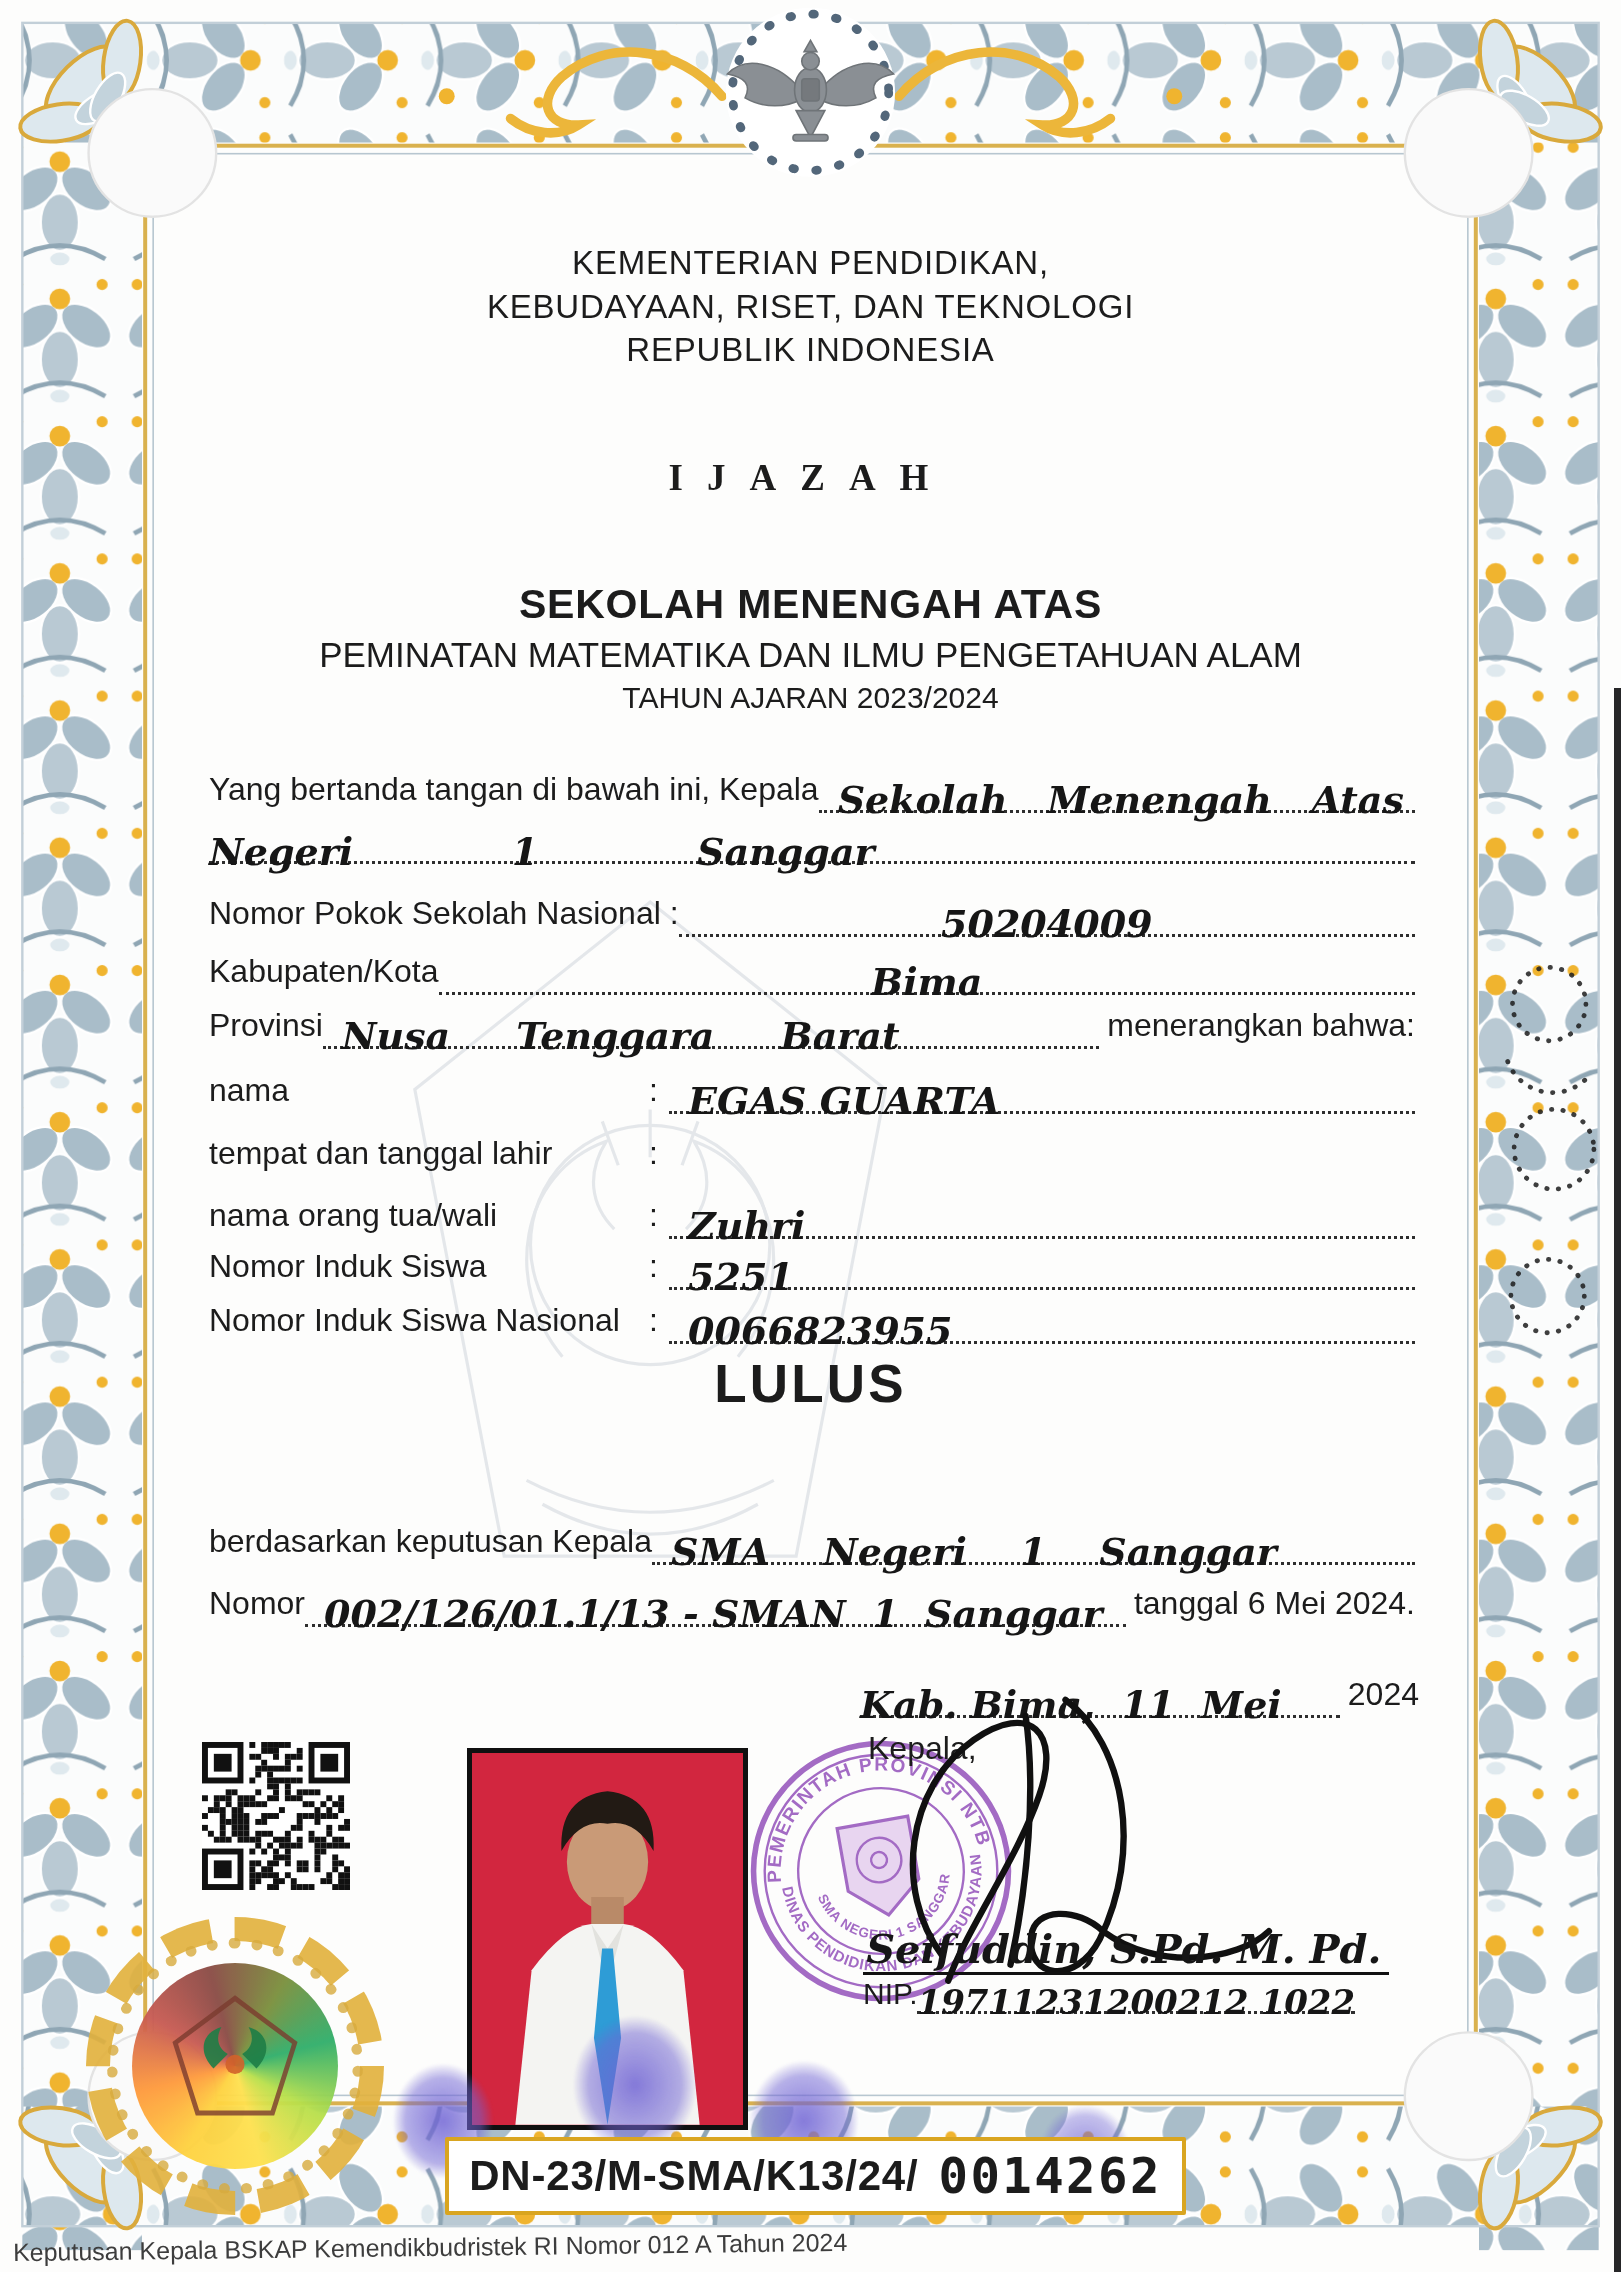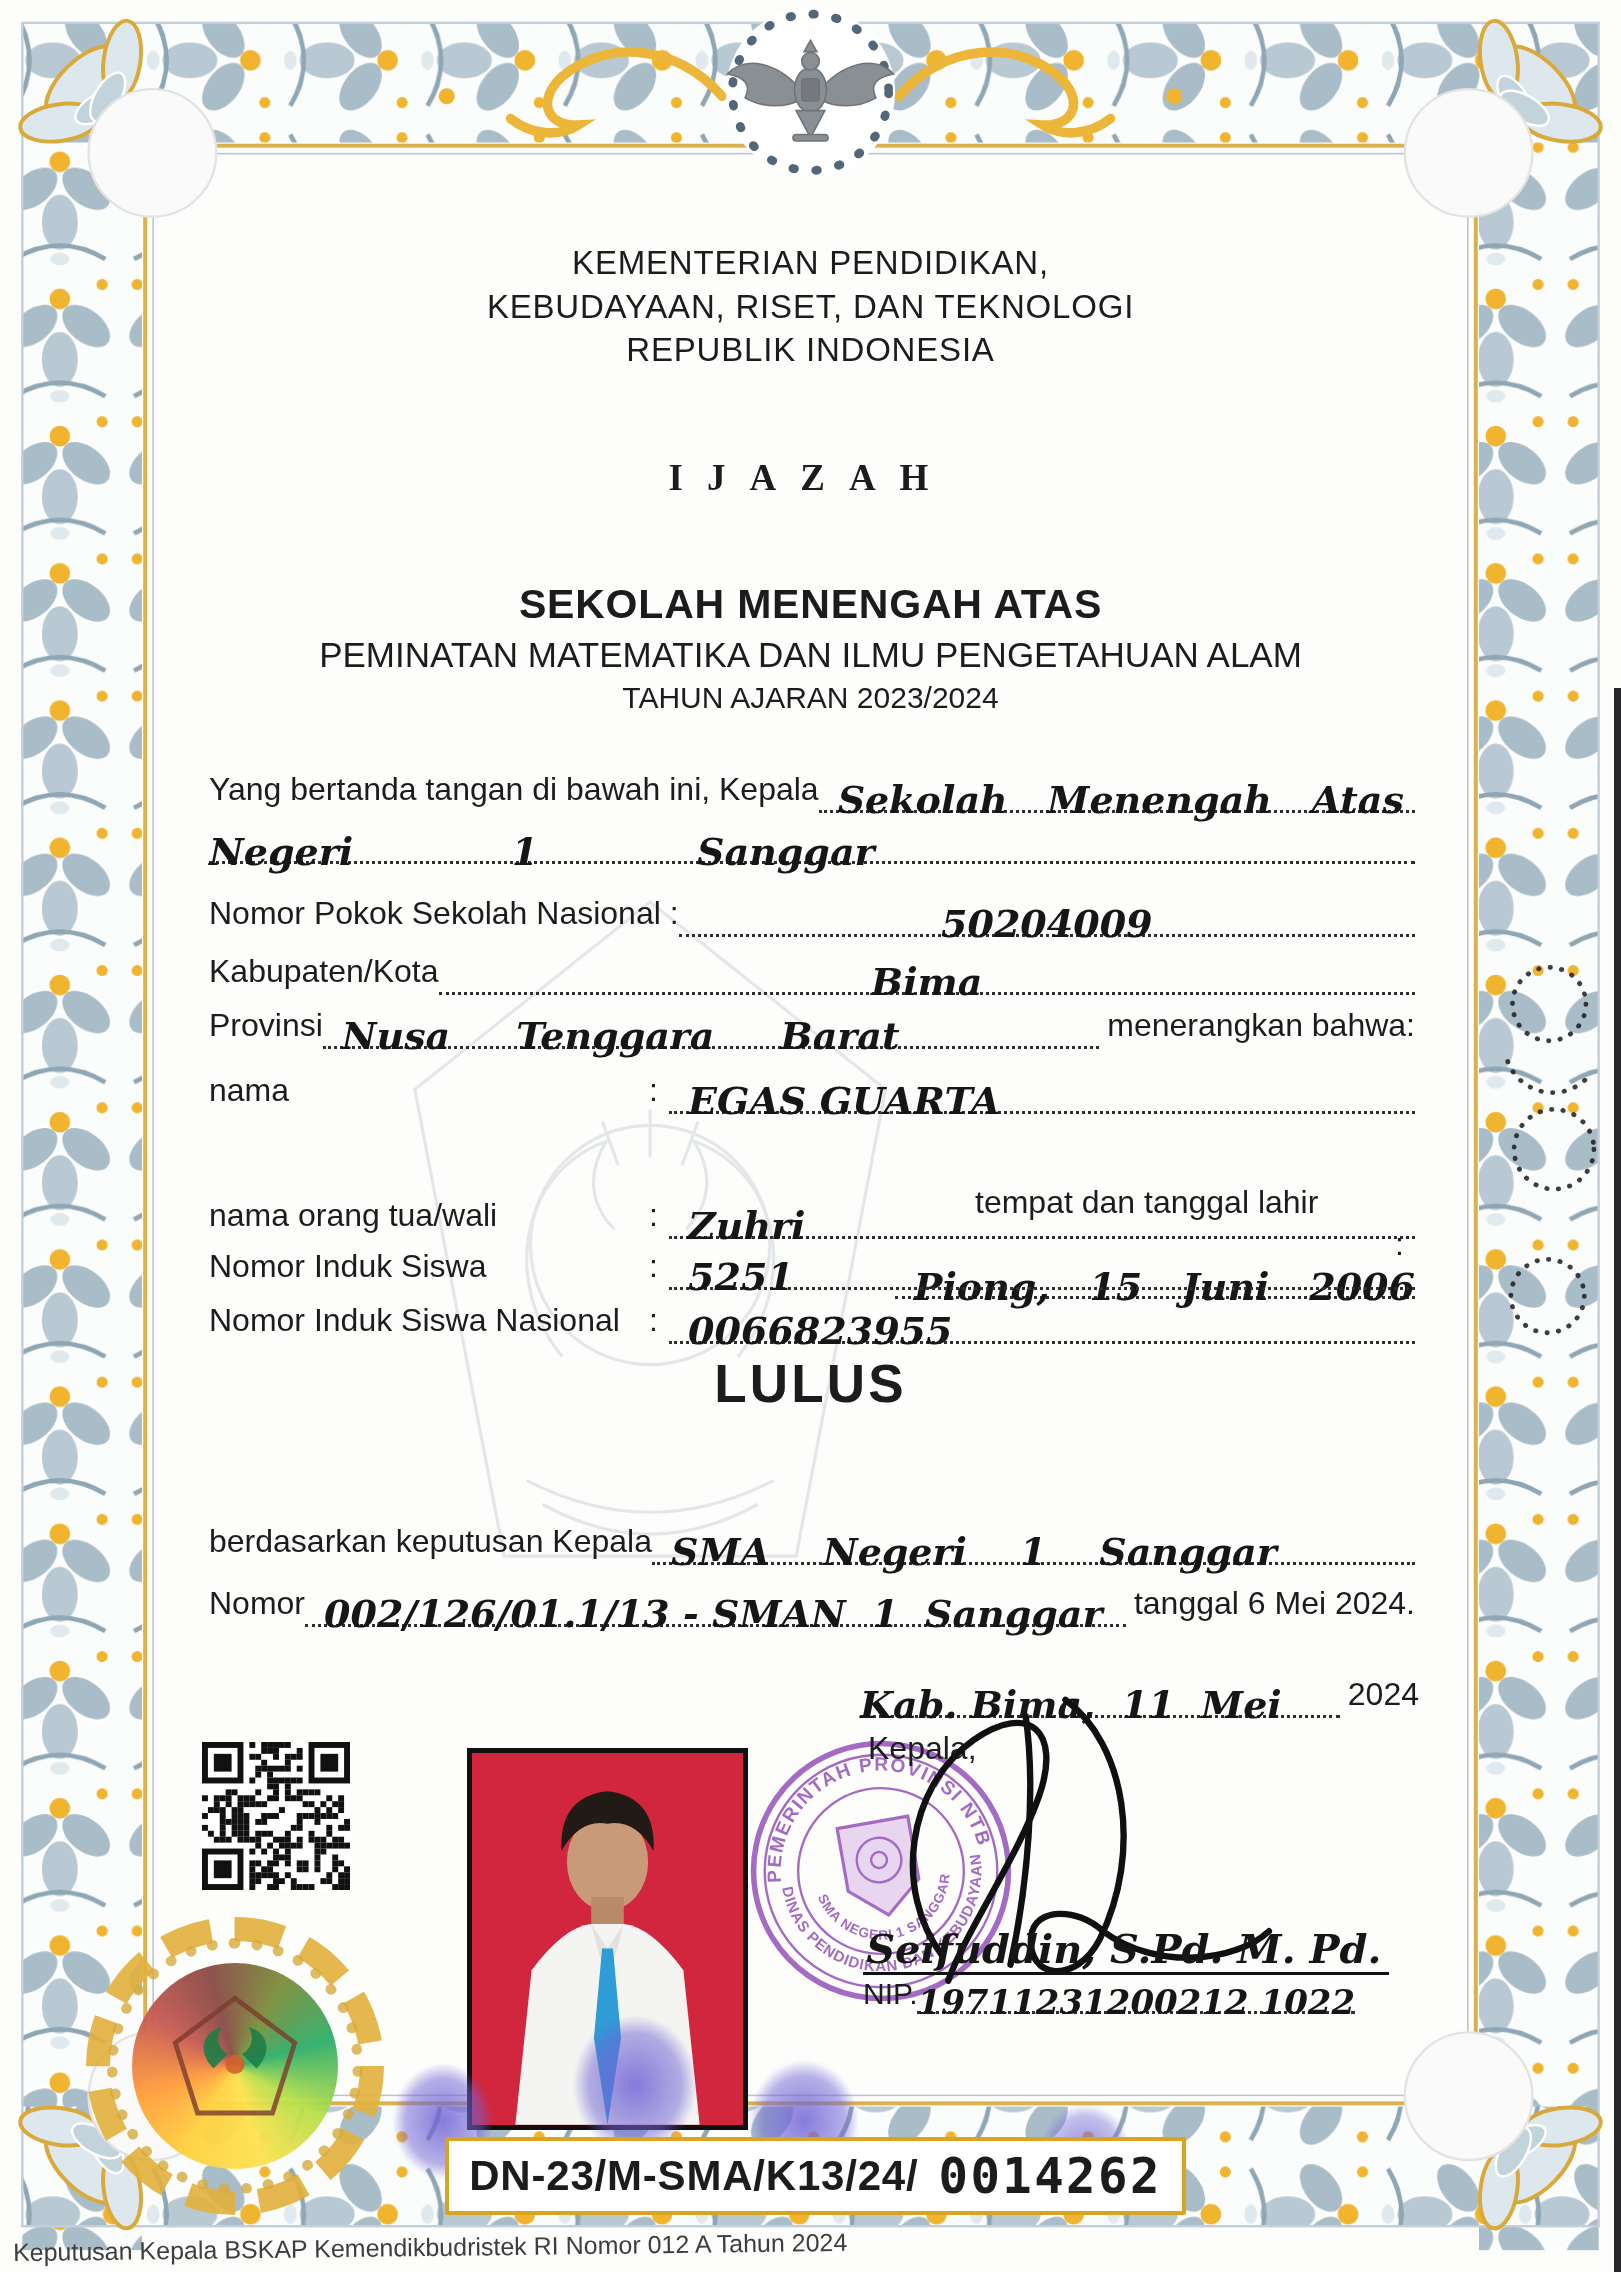--- a/index.html
+++ b/index.html
@@ -191,26 +191,23 @@
     <span class="suffix p">menerangkan bahwa:</span>
   </div>
 
   <div class="fline" style="top:1072px;">
     <span class="rowlbl p">nama</span>
     <span class="colon p">:</span>
     <span class="dotfill pad20">
       <span class="hand">EGAS GUARTA</span>
     </span>
   </div>
-  <div class="fline" style="top:1184px;flex-direction:column;">
+  <div class="fline" style="top:1135px;">
     <span class="rowlbl p">tempat dan tanggal lahir</span>
     <span class="colon p">:</span>
-    <span class="dotfill pad20">
-      <span class="hand">Piong,   15   Juni   2006</span>
-    </span>
   </div>
   <div class="fline" style="top:1197px;">
     <span class="rowlbl p">nama orang tua/wali</span>
     <span class="colon p">:</span>
     <span class="dotfill pad20">
       <span class="hand">Zuhri</span>
     </span>
   </div>
   <div class="fline" style="top:1248px;">
     <span class="rowlbl p">Nomor Induk Siswa</span>

